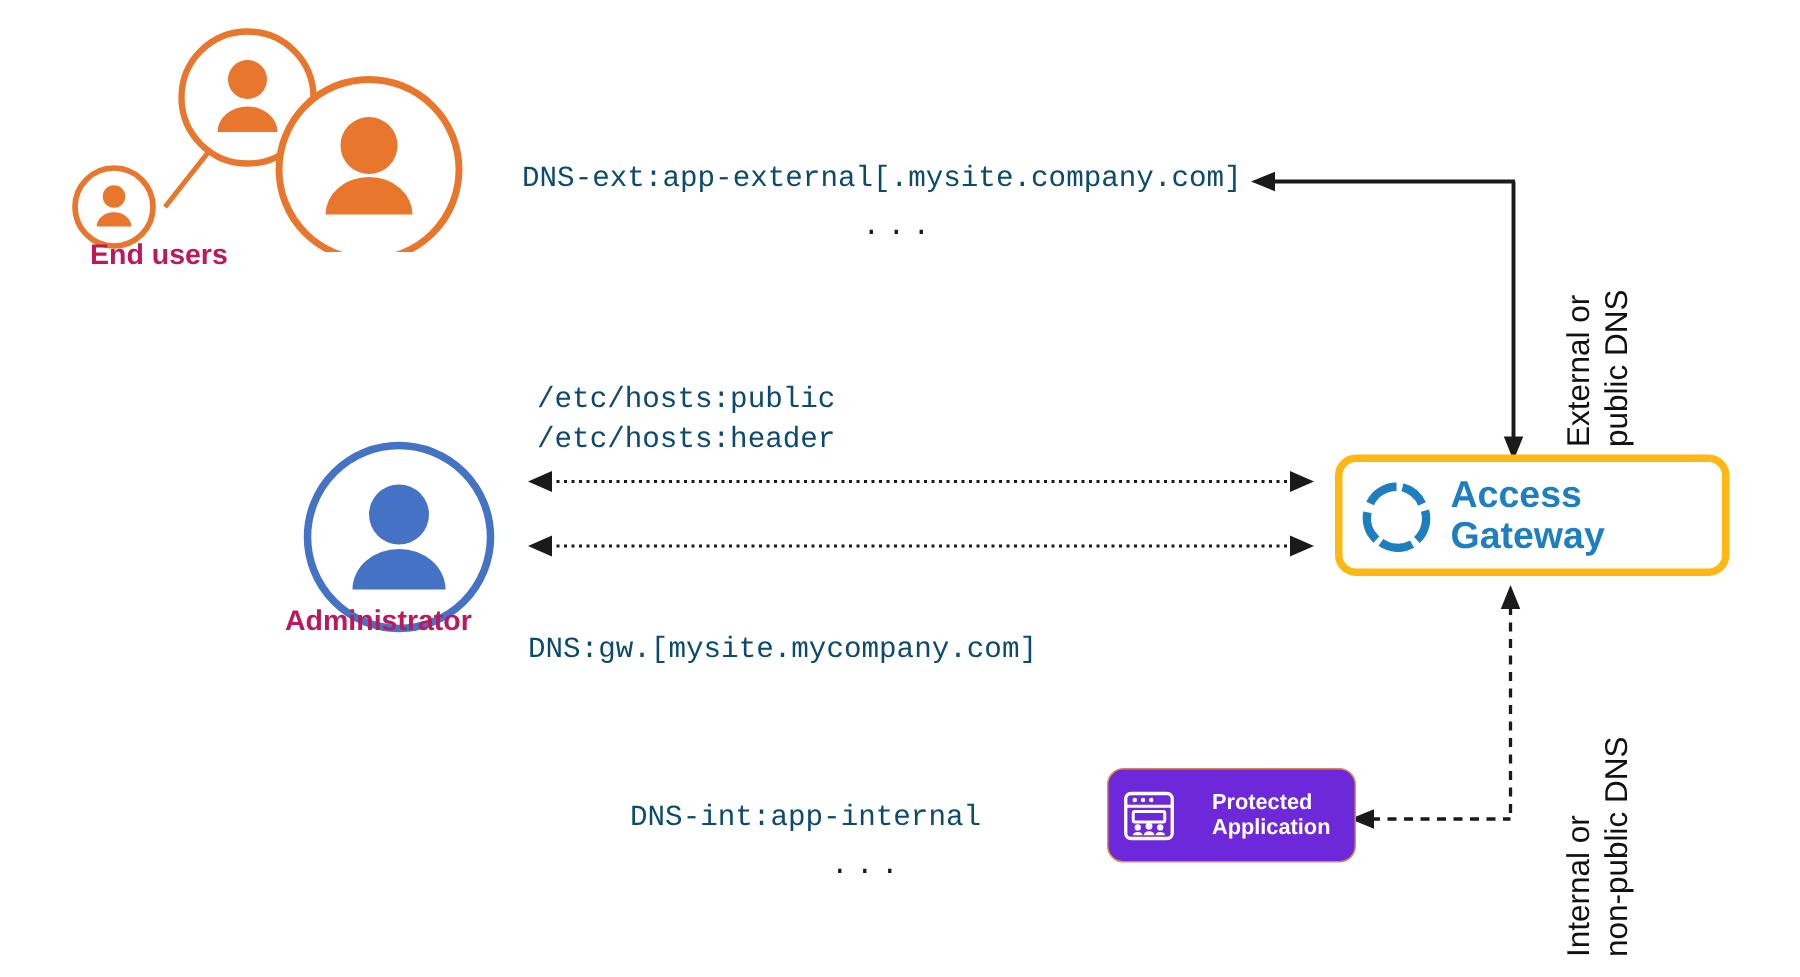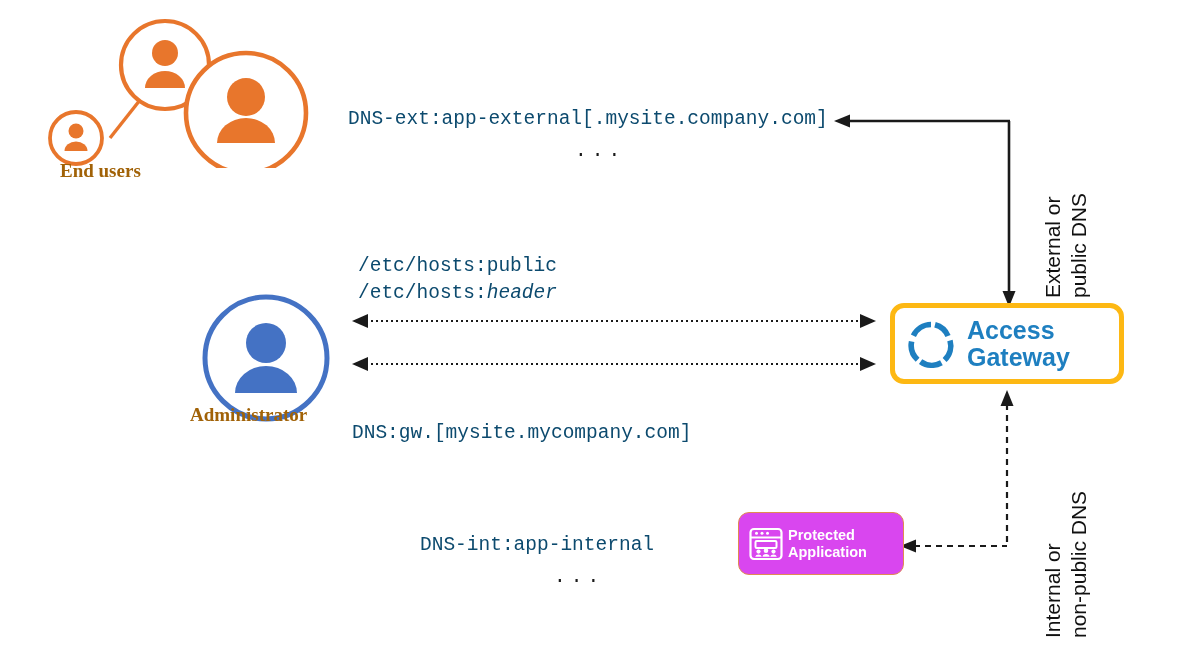--- a/index.html
+++ b/index.html
@@ -20,32 +20,32 @@
   .abs { position: absolute; }
 
   
   .mono {
     font-family: "Liberation Mono", "DejaVu Sans Mono", monospace;
     font-size: 19.5px;
     color: #0c4a6e;
     white-space: pre;
     letter-spacing: 0px;
   }
-  .mono-ital { font-style: italic; }
+  .mono-ital { }
   .dots {
     font-family: "Liberation Mono", "DejaVu Sans Mono", monospace;
     font-size: 19.5px;
     color: #1a1a1a;
     letter-spacing: 5px;
     white-space: pre;
   }
   .sans-label {
-    font-family: Liberation Serif, serif;
+    font-family: Liberation Sans, sans-serif;
     font-size: 19px;
-    color: #a16207;
+    color: #be185d;
     white-space: pre;
   }
   .vert-label {
     font-family: "Liberation Sans", sans-serif;
     font-size: 21px;
     color: #111111;
     white-space: pre;
     line-height: 1.22;
     writing-mode: vertical-rl;
     text-orientation: mixed;
@@ -68,26 +68,26 @@
     font-weight: bold;
     font-size: 25px;
     line-height: 1.08;
     color: #1E7FC0;
     white-space: pre;
   }
 
   
   .pa-box {
     box-sizing: border-box;
-    background: #d946ef;
+    background: #6d28d9;
     border: 1.5px solid #E08A52;
     border-radius: 11px;
     display: flex;
     align-items: center;
-    gap: 3px;
+    gap: 23px;
     padding: 0 9px 0 8px;
   }
   .pa-text {
     font-family: "Liberation Sans", sans-serif;
     font-weight: bold;
     font-size: 14.5px;
     line-height: 1.12;
     color: #ffffff;
     white-space: pre;
   }
@@ -159,21 +159,21 @@
   <div class="abs" style="left:350px; top:355px; width:528px; height:18px;">
     <svg width="528" height="18" viewBox="0 0 528 18" xmlns="http://www.w3.org/2000/svg">
       <line x1="16" y1="9" x2="512" y2="9" stroke="#1a1a1a" stroke-width="2" stroke-dasharray="2 3"></line>
       <polygon points="2,9 18,2 18,16" fill="#1a1a1a"></polygon>
       <polygon points="526,9 510,2 510,16" fill="#1a1a1a"></polygon>
     </svg>
   </div>
 
   <div class="abs mono" style="left:352px; top:422px;">DNS:gw.[mysite.mycompany.com]</div>
 
-  <div class="abs gw-box" style="left:890px; top:303px; width:234px; height:81px;">
+  <div class="abs gw-box" style="left:890px; top:303px; width:263px; height:81px;">
     <span class="abs" style="position:relative; width:48px; height:48px; flex:0 0 48px;">
       <svg width="48" height="48" viewBox="0 0 48 48" xmlns="http://www.w3.org/2000/svg">
         <g fill="none" stroke="#1E7FC0" stroke-width="5.6" stroke-linecap="butt">
           <path d="M24 4.5 a19.5 19.5 0 0 0 -17.6 11.2"></path>
           <path d="M4.6 21.5 a19.5 19.5 0 0 0 6.0 18.2"></path>
           <path d="M13.6 41.6 a19.5 19.5 0 0 0 20.8 1.2"></path>
           <path d="M37.6 40.0 a19.5 19.5 0 0 0 5.4 -19.6"></path>
           <path d="M41.0 16.0 a19.5 19.5 0 0 0 -13.0 -11.2"></path>
         </g>
       </svg>

